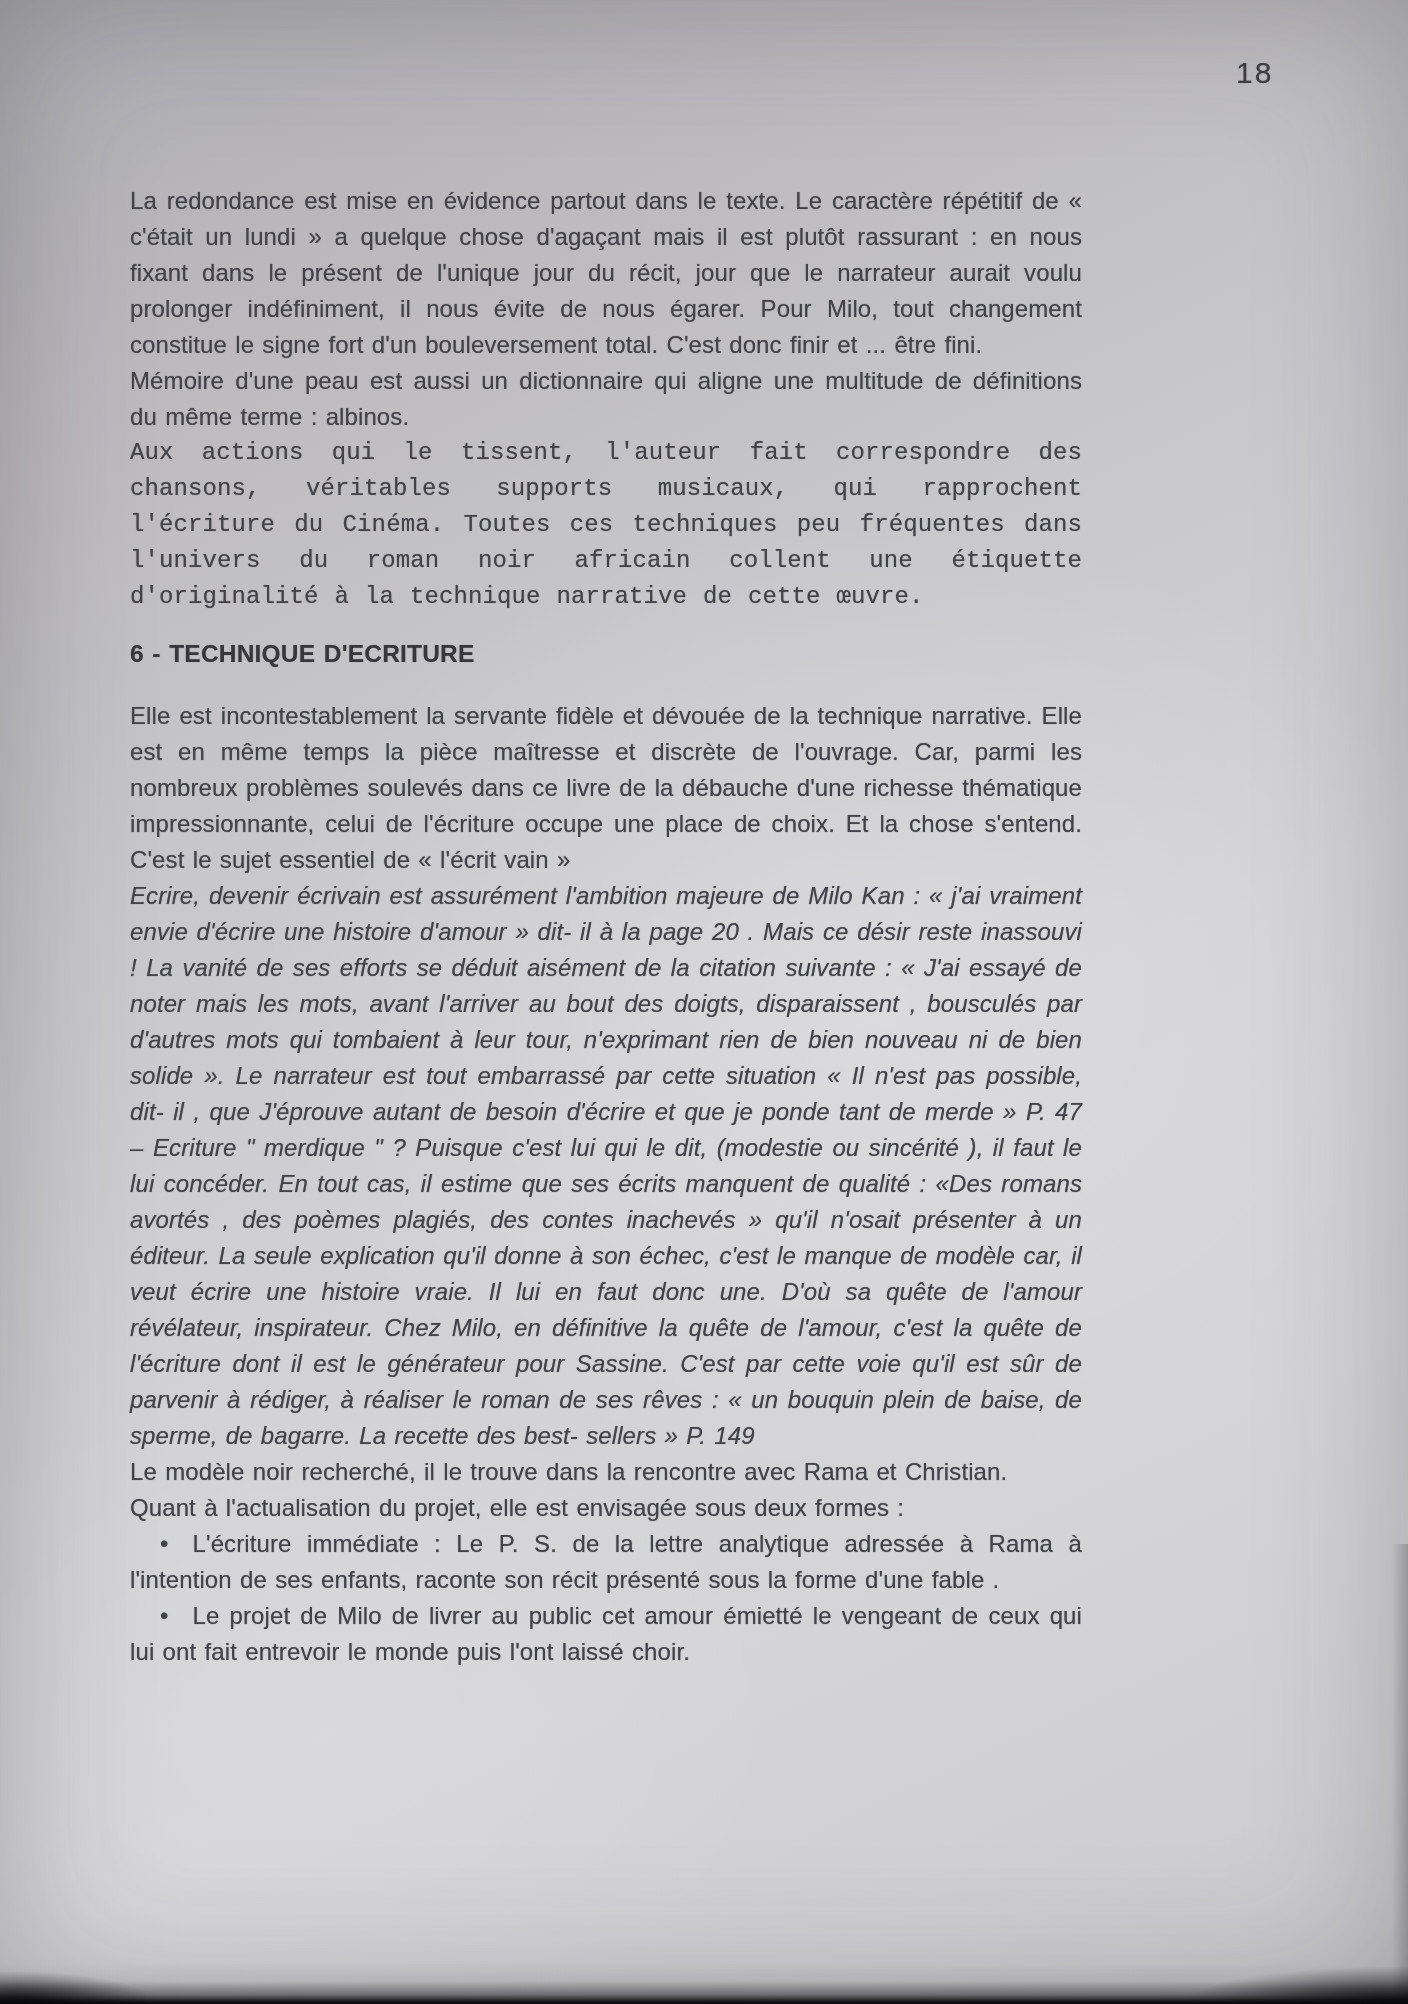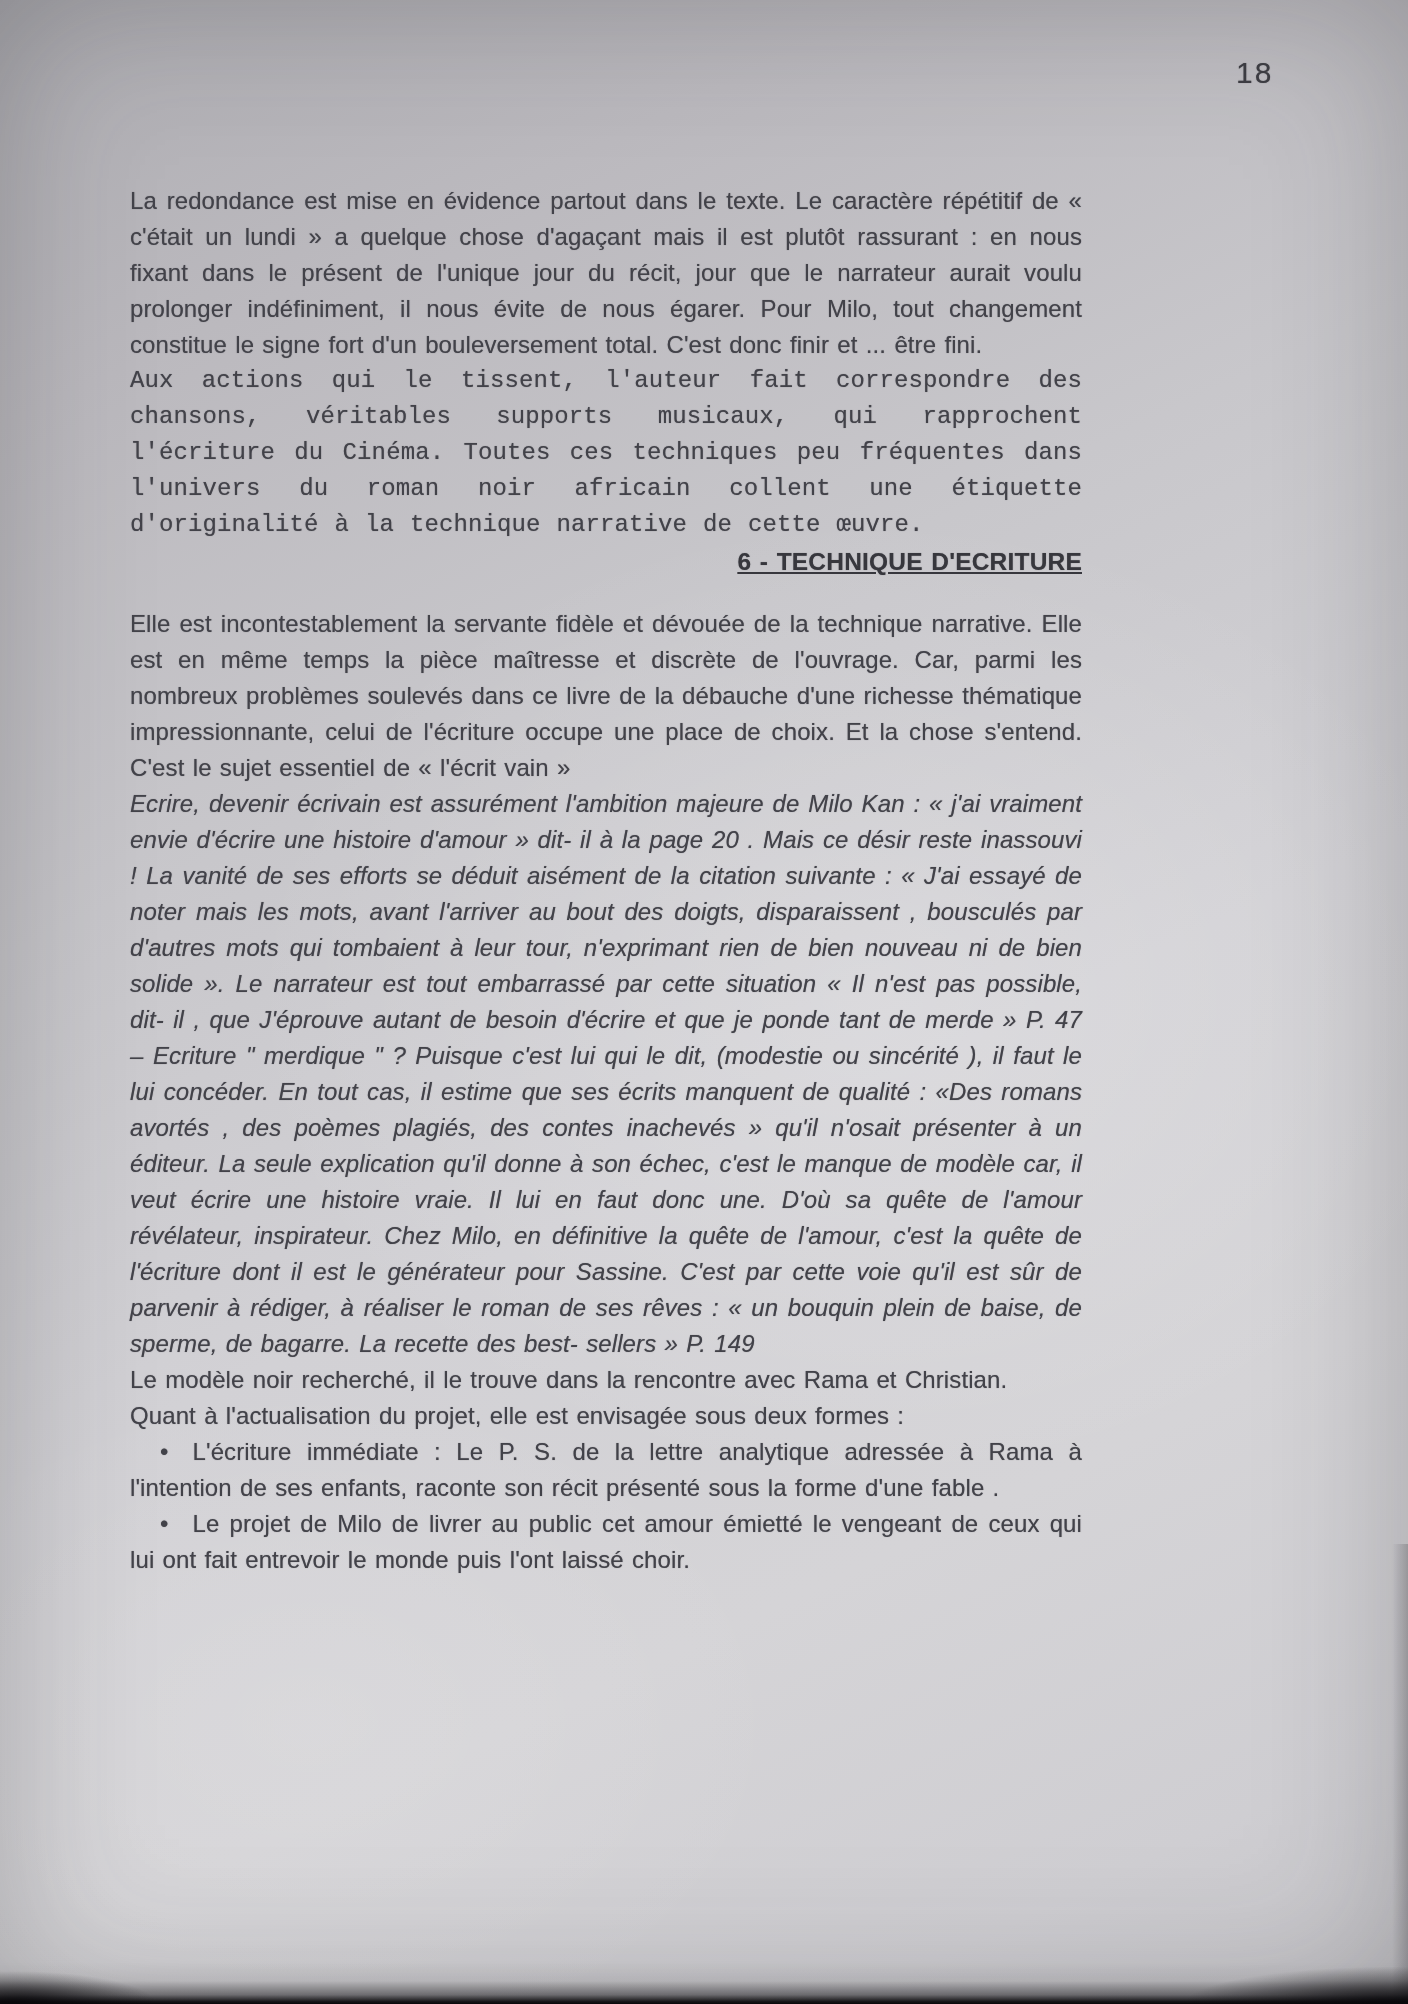--- a/index.html
+++ b/index.html
@@ -37,27 +37,26 @@
     color: #424249;
     text-align: justify;
     word-spacing: 1.5px;
     letter-spacing: 0.1px;
     text-shadow: 0 0 1px rgba(62,62,69,0.55);
   }
   .content p { margin: 0; }
   .para-2 { margin-top: 18px; }
   .para-3 { margin-top: 24px; font-family: Liberation Mono, monospace; }
   .section-heading {
-    margin: 1px 0 26px 0;
+    margin: 21px 0 26px 0;
     font-size: 24.5px;
     font-weight: bold;
     color: #37373d;
-    text-align: right;
+    text-align: left;
     letter-spacing: 0.2px;
-    text-decoration: underline;
   }
   .para-5 { margin-top: 18px; font-style: italic; }
   .para-6 { margin-top: 40px; }
   .para-7 { margin-top: 26px; }
   .bullet-1 { margin-top: 34px; }
   .bullet { text-indent: 30px; }
   .bullet::before { content: "\2022"; margin-right: 24px; }
   .scan-edge-right {
     position: absolute; right: 0; bottom: 0; width: 16px; height: 460px;
     background: linear-gradient(to left, rgba(30,28,34,0.22), rgba(30,28,34,0));
@@ -72,20 +71,21 @@
 </style>
 </head>
 <body>
 
 <div class="vignette"></div>
 
 <div class="page-number">18</div>
 
 <div class="content">
   <p class="para-1">La redondance est mise en évidence partout dans le texte. Le caractère répétitif de « c'était un lundi » a quelque chose d'agaçant mais il est plutôt rassurant : en nous fixant dans le présent de l'unique jour du récit, jour que le narrateur aurait voulu prolonger indéfiniment, il nous évite de nous égarer. Pour Milo, tout changement constitue le signe fort d'un bouleversement total. C'est donc finir et ... être fini.</p>
+  <p class="para-2">Mémoire d'une peau est aussi un dictionnaire qui aligne une multitude de définitions du même terme : albinos.</p>
   <p class="para-3">Aux actions qui le tissent, l'auteur fait correspondre des chansons, véritables supports musicaux, qui rapprochent l'écriture du Cinéma. Toutes ces techniques peu fréquentes dans l'univers du roman noir africain collent une étiquette d'originalité à la technique narrative de cette œuvre.</p>
   <h2 class="section-heading">6 - TECHNIQUE D'ECRITURE</h2>
   <p class="para-4">Elle est incontestablement la servante fidèle et dévouée de la technique narrative. Elle est en même temps la pièce maîtresse et discrète de l'ouvrage. Car, parmi les nombreux problèmes soulevés dans ce livre de la débauche d'une richesse thématique impressionnante, celui de l'écriture occupe une place de choix. Et la chose s'entend. C'est le sujet essentiel de « l'écrit vain »</p>
   <p class="para-5">Ecrire, devenir écrivain est assurément l'ambition majeure de Milo Kan : « j'ai vraiment envie d'écrire une histoire d'amour » dit- il à la page 20 . Mais ce désir reste inassouvi ! La vanité de ses efforts se déduit aisément de la citation suivante : « J'ai essayé de noter mais les mots, avant l'arriver au bout des doigts, disparaissent , bousculés par d'autres mots qui tombaient à leur tour, n'exprimant rien de bien nouveau ni de bien solide ». Le narrateur est tout embarrassé par cette situation « Il n'est pas possible, dit- il , que J'éprouve autant de besoin d'écrire et que je ponde tant de merde » P. 47 – Ecriture " merdique " ? Puisque c'est lui qui le dit, (modestie ou sincérité ), il faut le lui concéder. En tout cas, il estime que ses écrits manquent de qualité : «Des romans avortés , des poèmes plagiés, des contes inachevés » qu'il n'osait présenter à un éditeur. La seule explication qu'il donne à son échec, c'est le manque de modèle car, il veut écrire une histoire vraie. Il lui en faut donc une. D'où sa quête de l'amour révélateur, inspirateur. Chez Milo, en définitive la quête de l'amour, c'est la quête de l'écriture dont il est le générateur pour Sassine. C'est par cette voie qu'il est sûr de parvenir à rédiger, à réaliser le roman de ses rêves : « un bouquin plein de  baise, de sperme, de bagarre. La recette  des best- sellers »  P. 149</p>
   <p class="para-6">Le modèle  noir recherché, il le trouve dans la rencontre  avec Rama et Christian.</p>
   <p class="para-7">Quant à l'actualisation du projet, elle est envisagée sous deux  formes :</p>
   <p class="bullet bullet-2">L'écriture immédiate : Le P. S. de la lettre analytique adressée à Rama à l'intention de ses enfants, raconte son récit présenté sous la forme d'une fable .</p>
   <p class="bullet bullet-1">Le projet de Milo de livrer au public cet amour émietté le vengeant de ceux qui lui ont fait entrevoir le monde  puis l'ont laissé choir.</p>
 </div>
 

